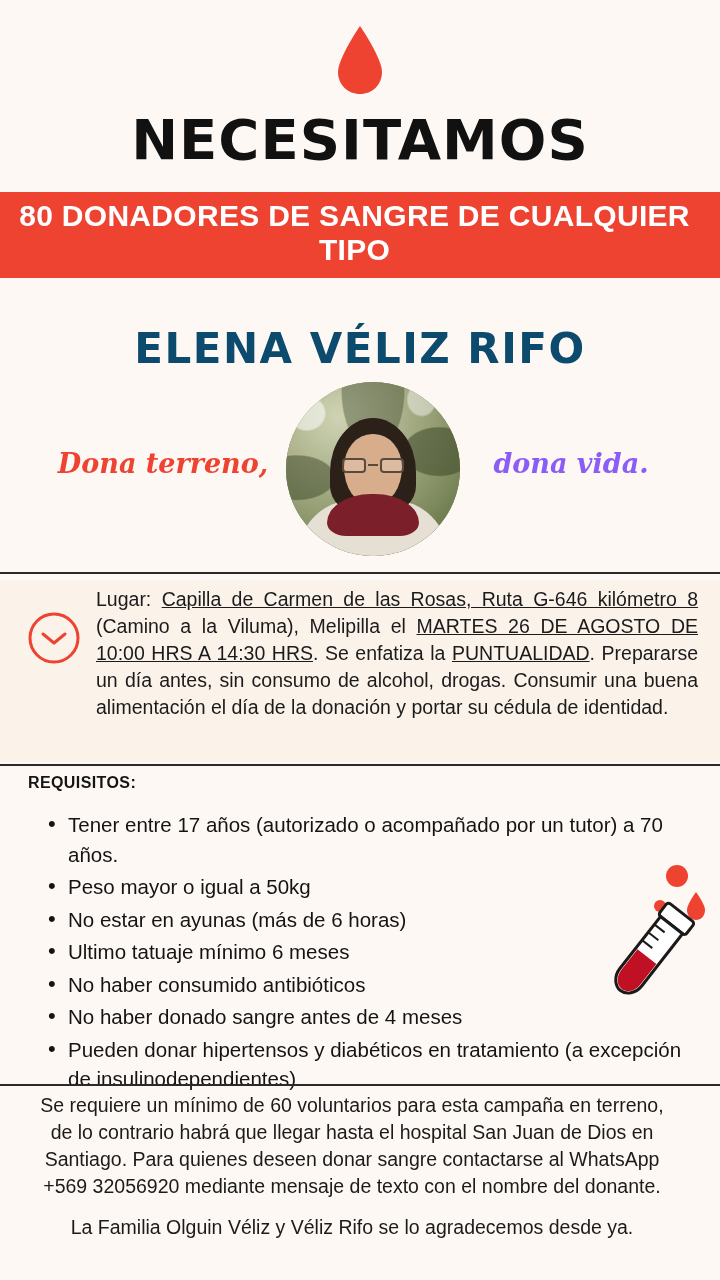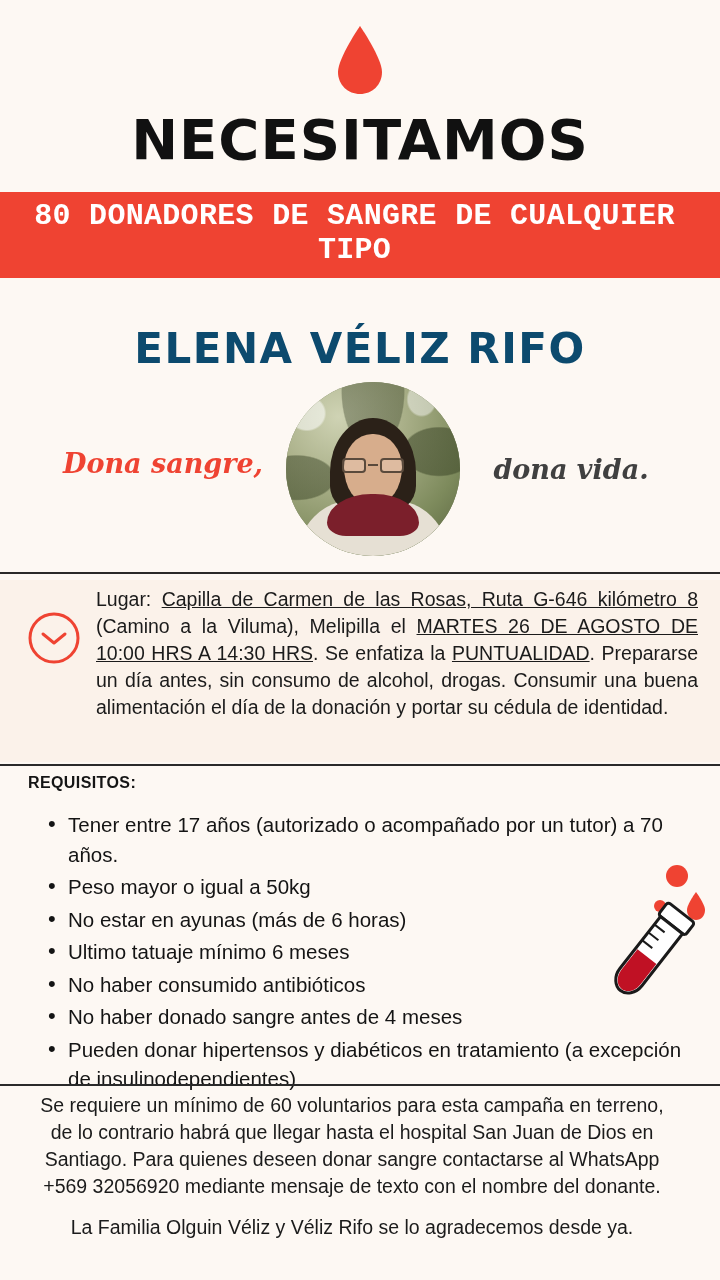--- a/index.html
+++ b/index.html
@@ -48,21 +48,20 @@
     top: 192px; left: 0;
     width: 720px;
     padding: 7px 18px 11px 7px;
     background: #ef4332;
     color: #ffffff;
     text-align: center;
     font-size: 30px;
     line-height: 34px;
     font-weight: bold;
     letter-spacing: 0.3px;
-    font-family: Liberation Mono, monospace;
   }
 
   
   .para {
     position: absolute;
     top: 279px; left: 0; right: 0;
     text-align: center;
     font-size: 34px;
     line-height: 38px;
     color: #1a1a1a;
@@ -173,23 +172,22 @@
     font-family: "DejaVu Serif", serif;
   }
   .slogan-right {
     position: absolute;
     right: 42px; top: 66px;
     width: 214px;
     text-align: center;
     font-size: 27px;
     font-weight: bold;
     font-style: italic;
-    color: #404040;
+    color: #8b5cf6;
     font-family: "DejaVu Serif", serif;
-    margin-top: 6px;
   }
 
   
   .rule {
     position: absolute; left: 0; width: 720px;
     height: 2px; background: #2a2a2a;
   }
   .rule.r1 { top: 572px; }
   .rule.r2 { top: 764px; }
   .rule.r3 { top: 1084px; }
@@ -287,21 +285,21 @@
     </div>
   </div>
 
   <div class="headline">NECESITAMOS</div>
 
   <div class="band">80 DONADORES DE SANGRE DE CUALQUIER TIPO</div>
 
   <div class="name">ELENA VÉLIZ RIFO</div>
 
   <div class="photo-row">
-    <div class="slogan-left">Dona sangre,</div>
+    <div class="slogan-left">Dona terreno,</div>
 
     <div class="photo">
       <div class="sky"></div>
       <div class="leaves"></div>
       <div class="body"></div>
       <div class="hair"></div>
       <div class="face"></div>
       <div class="glasses">
         <i class="l"></i>
           <b></b>

